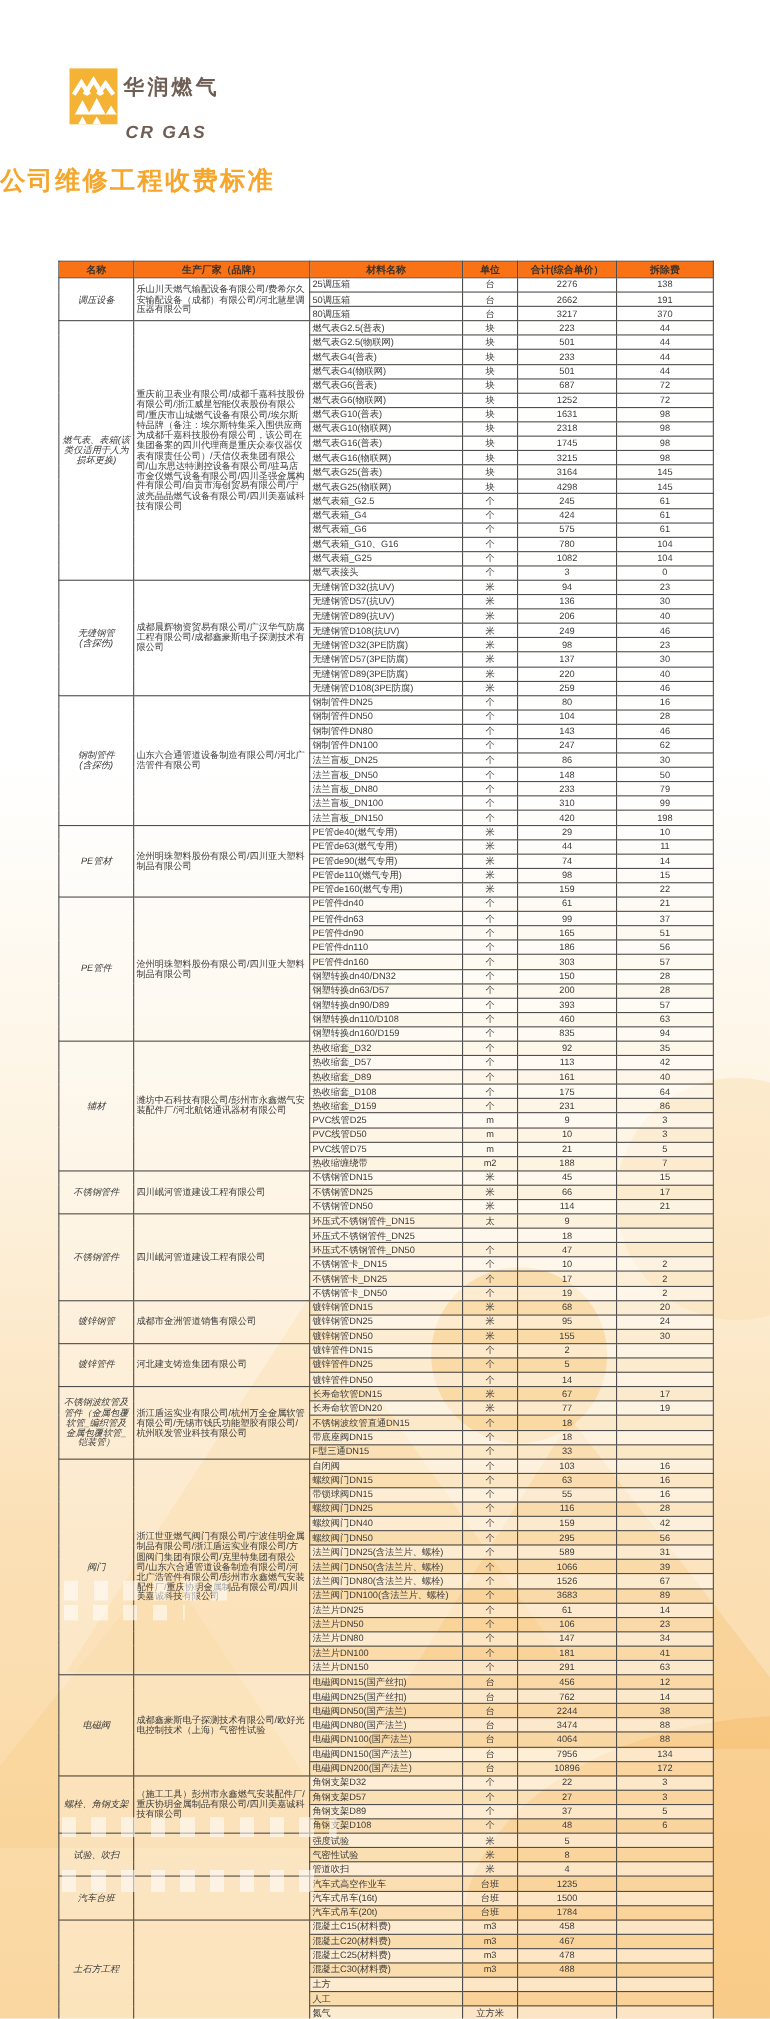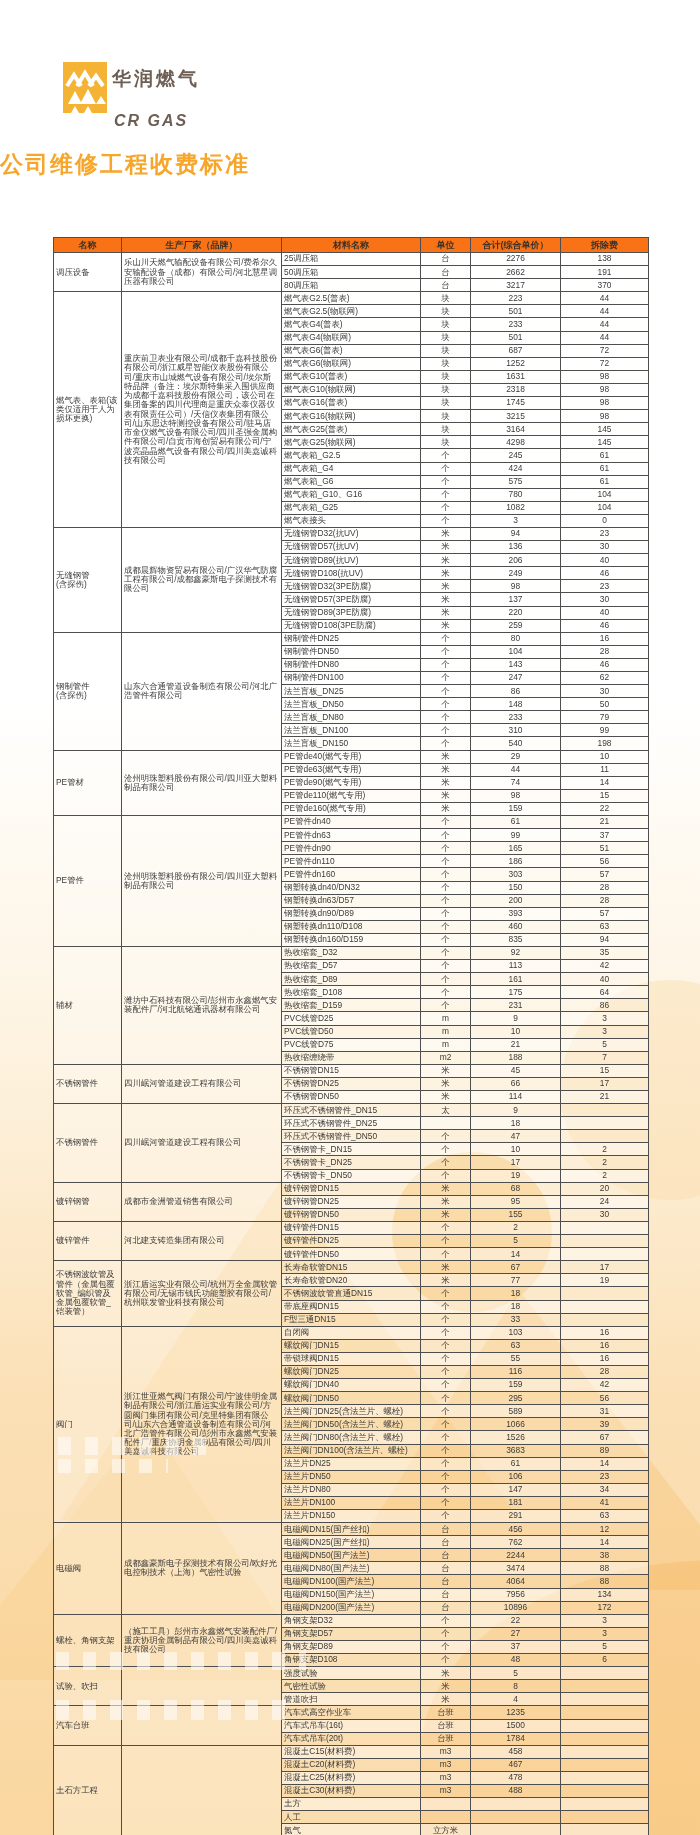--- a/index.html
+++ b/index.html
@@ -36,21 +36,21 @@
     font-size:16px;font-weight:bold;color:#6e5e54;letter-spacing:2px;font-style:italic;}
   .page-title{position:absolute;left:0;top:149px;width:100%;text-align:left;z-index:2;
     font-size:23px;font-weight:bold;color:#f6a62b;letter-spacing:2px;margin:0;}
   
   .fee-table{position:absolute;top:237px;left:53px;width:595px;z-index:2;
     border-collapse:collapse;table-layout:fixed;border:1.6px solid #3a3a3a;}
   .fee-table th,.fee-table td{border:0.8px solid #4e4e4e;padding:0 2px;overflow:hidden;}
   .fee-table thead th{background:#f97316;font-size:9px;font-weight:bold;
     height:14px;color:#3a322a;text-align:center;}
   .fee-table tbody td{font-size:8.4px;height:12.1px;line-height:1.1;color:#3b3b3b;}
-  .c-secname{text-align:left;white-space:pre-line;line-height:1.5;background:rgba(255,255,255,.30);}
+  .c-secname{text-align:center;white-space:pre-line;line-height:1.5;background:rgba(255,255,255,.30);font-style:italic;}
   .c-mfr{text-align:left;font-size:8.2px;line-height:1.35;background:rgba(255,255,255,.30);}
   .c-mat{text-align:left;}
   .c-center{text-align:center;}
   .fee-table tbody tr:nth-child(odd) .c-data{background:rgba(255,255,255,.50);}
   .fee-table tbody tr:nth-child(even) .c-data{background:rgba(255,252,245,.15);}
   .fee-table tr.sec-start td{border-top:1.4px solid #333;}
 </style>
 </head>
 <body>
 
@@ -330,21 +330,21 @@
       </tr>
       <tr>
         <td class="c-data c-mat">法兰盲板_DN100</td>
         <td class="c-data c-center">个</td>
         <td class="c-data c-center">310</td>
         <td class="c-data c-center">99</td>
       </tr>
       <tr>
         <td class="c-data c-mat">法兰盲板_DN150</td>
         <td class="c-data c-center">个</td>
-        <td class="c-data c-center">540</td>
+        <td class="c-data c-center">420</td>
         <td class="c-data c-center">198</td>
       </tr>
       <tr class="sec-start">
         <td class="c-secname" rowspan="5">PE管材</td>
         <td class="c-mfr" rowspan="5">沧州明珠塑料股份有限公司/四川亚大塑料制品有限公司</td>
         <td class="c-data c-mat">PE管de40(燃气专用)</td>
         <td class="c-data c-center">米</td>
         <td class="c-data c-center">29</td>
         <td class="c-data c-center">10</td>
       </tr>

